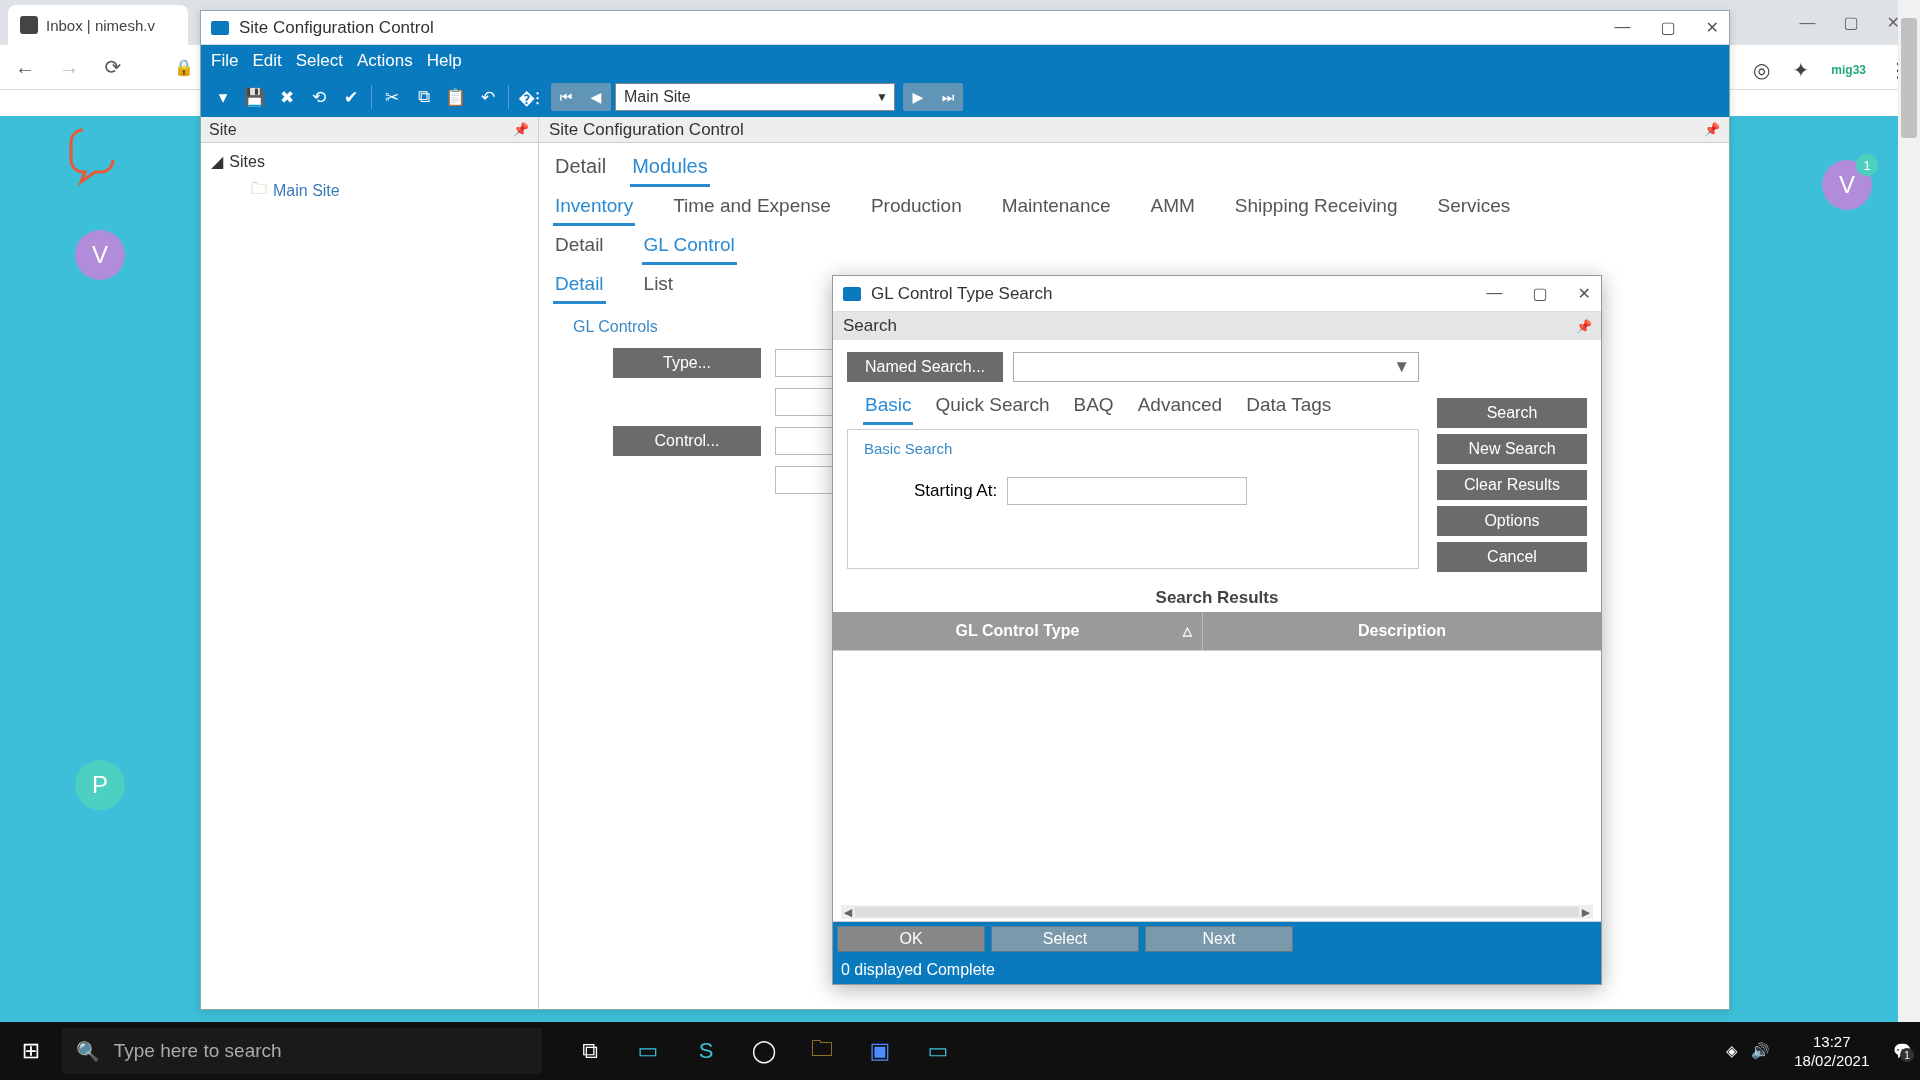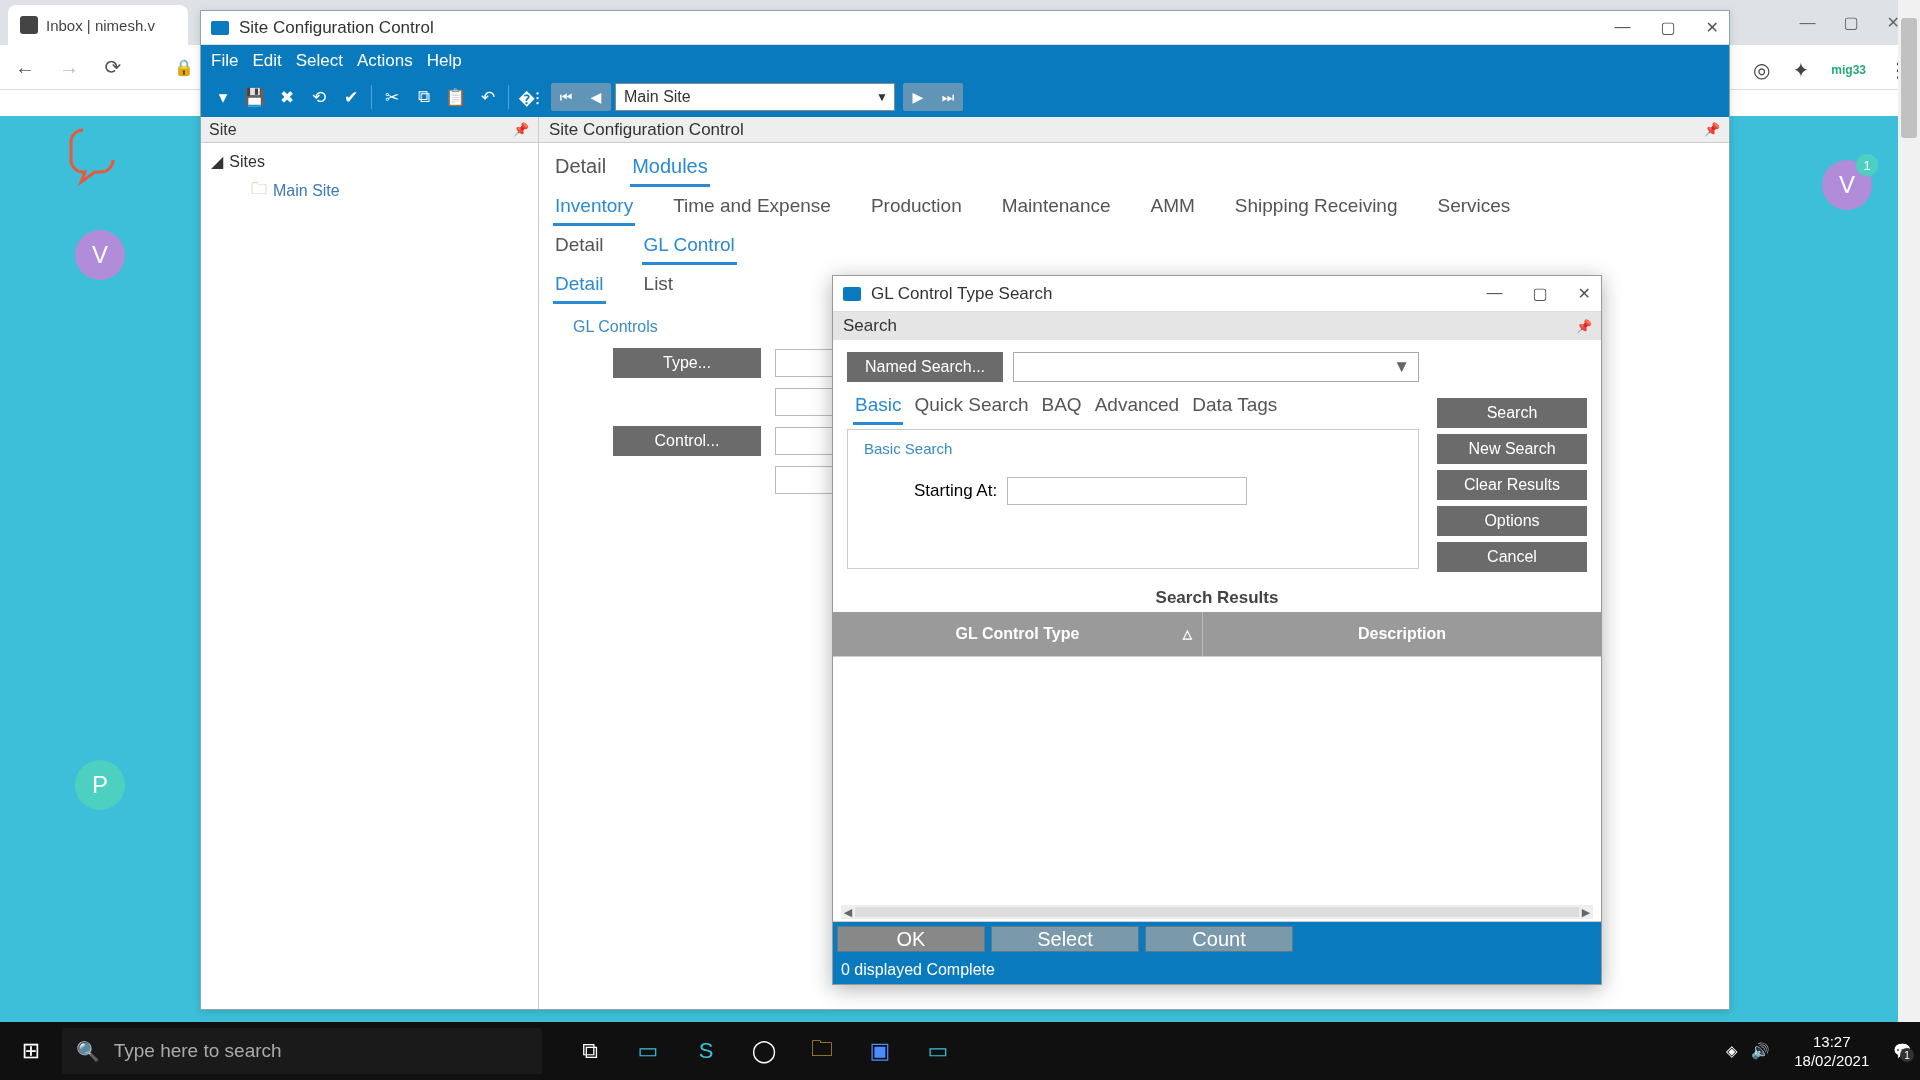--- a/index.html
+++ b/index.html
@@ -61,40 +61,40 @@
 .dialog{position:absolute;top:275px;left:832px;width:770px;height:710px;background:#fff;border:1px solid #999;box-shadow:0 4px 20px rgba(0,0,0,.3);z-index:50}
 .dialog .titlebar{height:36px}
 .dlg-body{display:flex;flex-direction:column;height:calc(100% - 36px)}
 .dlg-panel-hdr{height:28px;background:#e5e5e5;display:flex;align-items:center;padding:0 10px;font-size:17px;position:relative;color:#333}
 .dlg-panel-hdr .pin{position:absolute;right:8px;font-size:13px}
 .dlg-top{padding:12px 14px;display:flex;gap:18px;align-items:flex-start}
 .dlg-left{flex:1}
 .named-row{display:flex;gap:10px;margin-bottom:10px}
 .named-btn{height:30px;padding:0 18px;background:#6b6b6b;color:#fff;border:none;font-size:16px;cursor:pointer}
 .named-dd{flex:1;height:30px;border:1px solid #aaa;background:#fff;display:flex;align-items:center;justify-content:flex-end;padding:0 8px;color:#666}
-.search-tabs{display:flex;gap:9px;font-size:19px;color:#555;margin:6px 0 4px 6px}
+.search-tabs{display:flex;gap:20px;font-size:19px;color:#555;margin:6px 0 4px 16px}
 .search-tabs .st{padding:2px 2px 6px;cursor:pointer}
 .search-tabs .st.active{color:#2a8ad4;border-bottom:3px solid #2a8ad4}
 .basic-box{border:1px solid #ccc;padding:10px 16px 28px;min-height:140px}
 .basic-box .bs-label{color:#3a8ac8;font-size:15px;margin-bottom:20px}
 .start-row{display:flex;align-items:center;gap:10px;padding-left:50px}
 .start-row input{width:240px;height:28px;border:1px solid #bbb}
 .dlg-right{width:150px;display:flex;flex-direction:column;gap:6px;margin-top:46px}
 .dlg-right button{height:30px;background:#6b6b6b;color:#fff;border:none;font-size:16px;cursor:pointer}
 .results-hdr{text-align:center;font-size:17px;color:#444;padding:4px 0;font-weight:bold}
-.grid-hdr{display:flex;height:44px;background:#9a9a9a;color:#fff;font-size:16px;font-weight:bold}
+.grid-hdr{display:flex;height:38px;background:#9a9a9a;color:#fff;font-size:16px;font-weight:bold}
 .grid-hdr .c1{width:370px;display:flex;align-items:center;justify-content:center;border-right:1px solid #bbb;position:relative}
 .grid-hdr .c1 .sort{position:absolute;right:10px;font-size:12px}
 .grid-hdr .c2{flex:1;display:flex;align-items:center;justify-content:center}
 .grid-body{flex:1;background:#fff;border-top:1px solid #ccc;border-bottom:1px solid #ccc;position:relative;min-height:220px}
 .grid-scroll{position:absolute;bottom:2px;left:8px;right:8px;height:14px;background:#eee;display:flex;align-items:center}
 .grid-scroll .lar,.grid-scroll .rar{width:14px;text-align:center;font-size:11px;color:#666}
 .grid-scroll .track{flex:1;height:10px;background:#ddd}
 .dlg-btns{height:34px;background:#0a7abf;display:flex;align-items:center;gap:6px;padding:0 4px}
-.dlg-btns button{width:148px;height:26px;background:#7a99aa;color:#fff;border:1px solid #5a7a8a;font-size:20px;cursor:pointer}
+.dlg-btns button{width:148px;height:26px;background:#7a99aa;color:#fff;border:1px solid #5a7a8a;font-size:16px;cursor:pointer}
 .dlg-btns button.primary{background:#888}
 .dlg-status{height:28px;background:#0a7abf;color:#fff;font-size:16px;display:flex;align-items:center;padding:0 8px}
 .taskbar{position:absolute;bottom:0;left:0;right:0;height:58px;background:#101010;display:flex;align-items:center;color:#fff}
 .taskbar .win-btn{width:62px;height:58px;display:flex;align-items:center;justify-content:center;font-size:22px}
 .taskbar .search{flex:0 0 480px;height:46px;background:#1a1a1a;display:flex;align-items:center;padding:0 14px;gap:14px;color:#aaa;font-size:19px;border-radius:2px}
 .taskbar .icons{display:flex;gap:2px;margin-left:20px}
 .taskbar .ticon{width:56px;height:50px;display:flex;align-items:center;justify-content:center;font-size:22px}
 .taskbar .tray{margin-left:auto;display:flex;align-items:center;gap:14px;padding:0 8px;font-size:15px}
 .taskbar .datetime{text-align:center;font-size:15px;line-height:1.3;padding:0 10px}
 svg{display:block}
@@ -316,21 +316,21 @@
     <div class="grid-body">
       <div class="grid-scroll">
         <span class="lar">◀</span>
         <div class="track"></div>
         <span class="rar">▶</span>
       </div>
     </div>
     <div class="dlg-btns">
       <button class="primary">OK</button>
       <button>Select</button>
-      <button>Count</button>
+      <button>Next</button>
     </div>
     <div class="dlg-status">0 displayed Complete</div>
   </div>
 </div>
 
 <div class="taskbar">
   <div class="win-btn">⊞</div>
   <div class="search">
     <span>🔍</span>
     <span>Type here to search</span>

